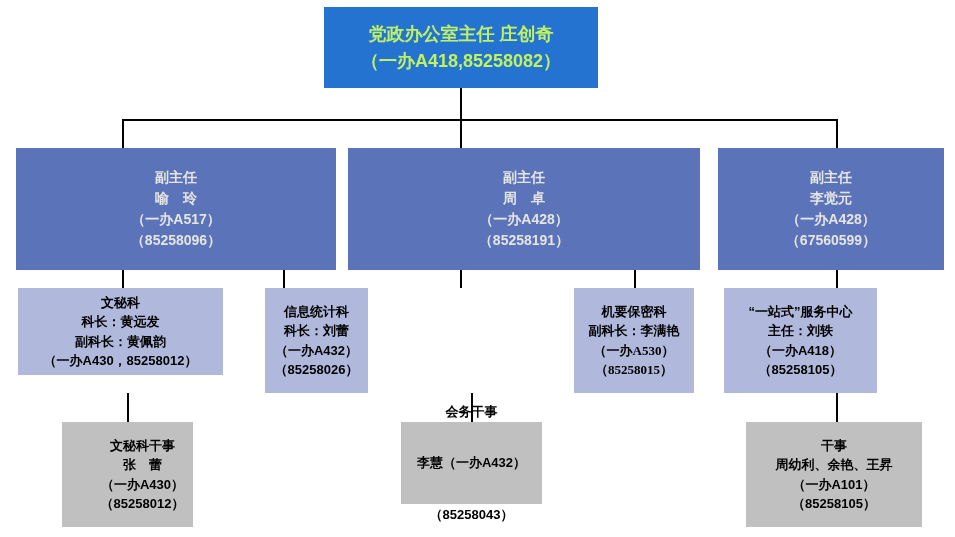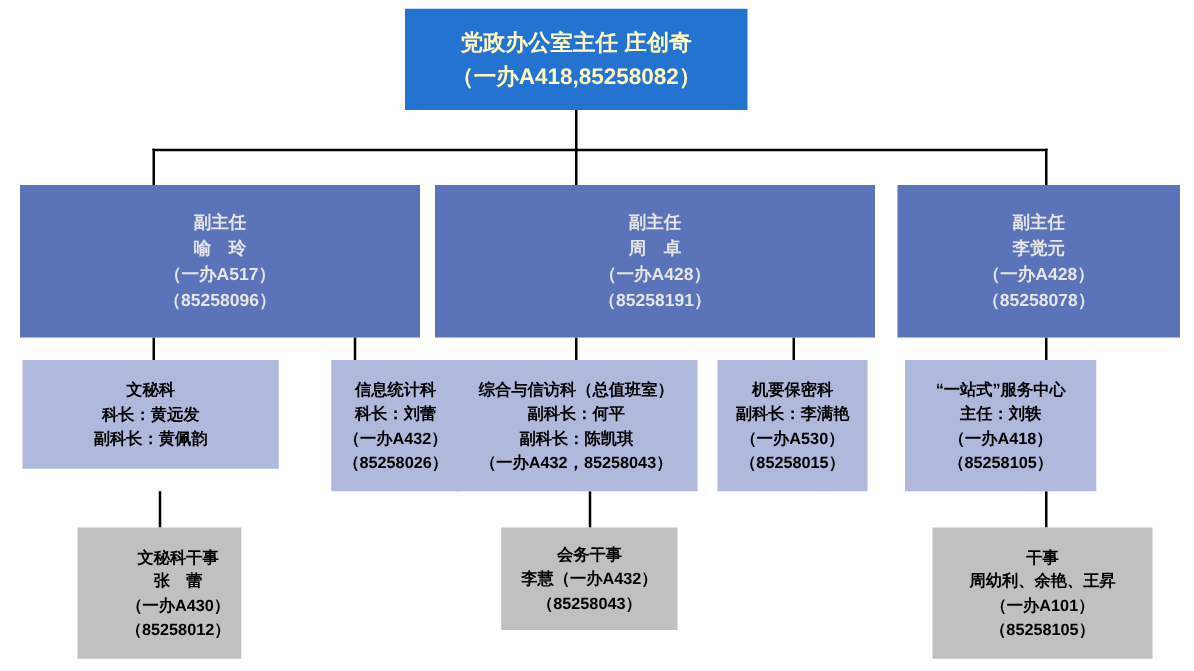--- a/index.html
+++ b/index.html
@@ -29,21 +29,21 @@
     font-weight: bold;
     line-height: 1.5;
   }
   .node .line {
     display: block;
     white-space: nowrap;
   }
   
   .lvl0 {
     background: #2573d1;
-    color: #fef9c3;
+    color: #bef264;
     font-size: 18px;
   }
   
   .lvl1 {
     background: #5b73b8;
     color: #e5e5e5;
     font-size: 14px;
   }
   
   .lvl2 {
@@ -105,65 +105,60 @@
     <span class="line">副主任</span>
     <span class="line">周　卓</span>
     <span class="line">（一办A428）</span>
     <span class="line">（85258191）</span>
   </div>
 
   <div class="node lvl1" style="left:718px; top:148px; width:226px; height:122px;">
     <span class="line">副主任</span>
     <span class="line">李觉元</span>
     <span class="line">（一办A428）</span>
-    <span class="line">（85258078）</span>
+    <span class="line">（67560599）</span>
   </div>
 
   <div class="node lvl2" style="left:18px; top:288px; width:205px; height:87px;">
     <span class="line">文秘科</span>
     <span class="line">科长：黄远发</span>
     <span class="line">副科长：黄佩韵</span>
+    <span class="line">（一办A430，85258012）</span>
   </div>
 
   <div class="node lvl2" style="left:232px; top:288px; width:103px; height:105px;margin-left:33px;">
     <span class="line">信息统计科</span>
     <span class="line">科长：刘蕾</span>
     <span class="line">（一办A432）</span>
     <span class="line">（85258026）</span>
   </div>
 
-  <div class="node lvl2" style="left:364px; top:288px; width:194px; height:105px;">
-    <span class="line">综合与信访科（总值班室）</span>
-    <span class="line">副科长：何平</span>
-    <span class="line">副科长：陈凯琪</span>
-    <span class="line">（一办A432，85258043）</span>
-  </div>
 
-  <div class="node lvl2" style="left:574px; top:288px; width:120px; height:105px;">
+  <div class="node lvl2" style="left:574px; top:288px; width:120px; height:105px;font-family:Liberation Serif, serif;">
     <span class="line">机要保密科</span>
     <span class="line">副科长：李满艳</span>
     <span class="line">（一办A530）</span>
     <span class="line">（85258015）</span>
   </div>
 
   <div class="node lvl2" style="left:724px; top:288px; width:153px; height:105px;">
     <span class="line">“一站式”服务中心</span>
     <span class="line">主任：刘轶</span>
     <span class="line">（一办A418）</span>
     <span class="line">（85258105）</span>
   </div>
 
   <div class="node lvl3" style="left:62px; top:422px; width:131px; height:105px;padding-left:30px;">
     <span class="line">文秘科干事</span>
     <span class="line">张　蕾</span>
     <span class="line">（一办A430）</span>
     <span class="line">（85258012）</span>
   </div>
 
-  <div class="node lvl3" style="left:401px; top:422px; width:141px; height:82px;">
+  <div class="node lvl3" style="left:401px; top:422px; width:141px; height:82px;gap:32px;">
     <span class="line">会务干事</span>
     <span class="line">李慧（一办A432）</span>
     <span class="line">（85258043）</span>
   </div>
 
   <div class="node lvl3" style="left:746px; top:422px; width:176px; height:105px;">
     <span class="line">干事</span>
     <span class="line">周幼利、余艳、王昇</span>
     <span class="line">（一办A101）</span>
     <span class="line">（85258105）</span>

